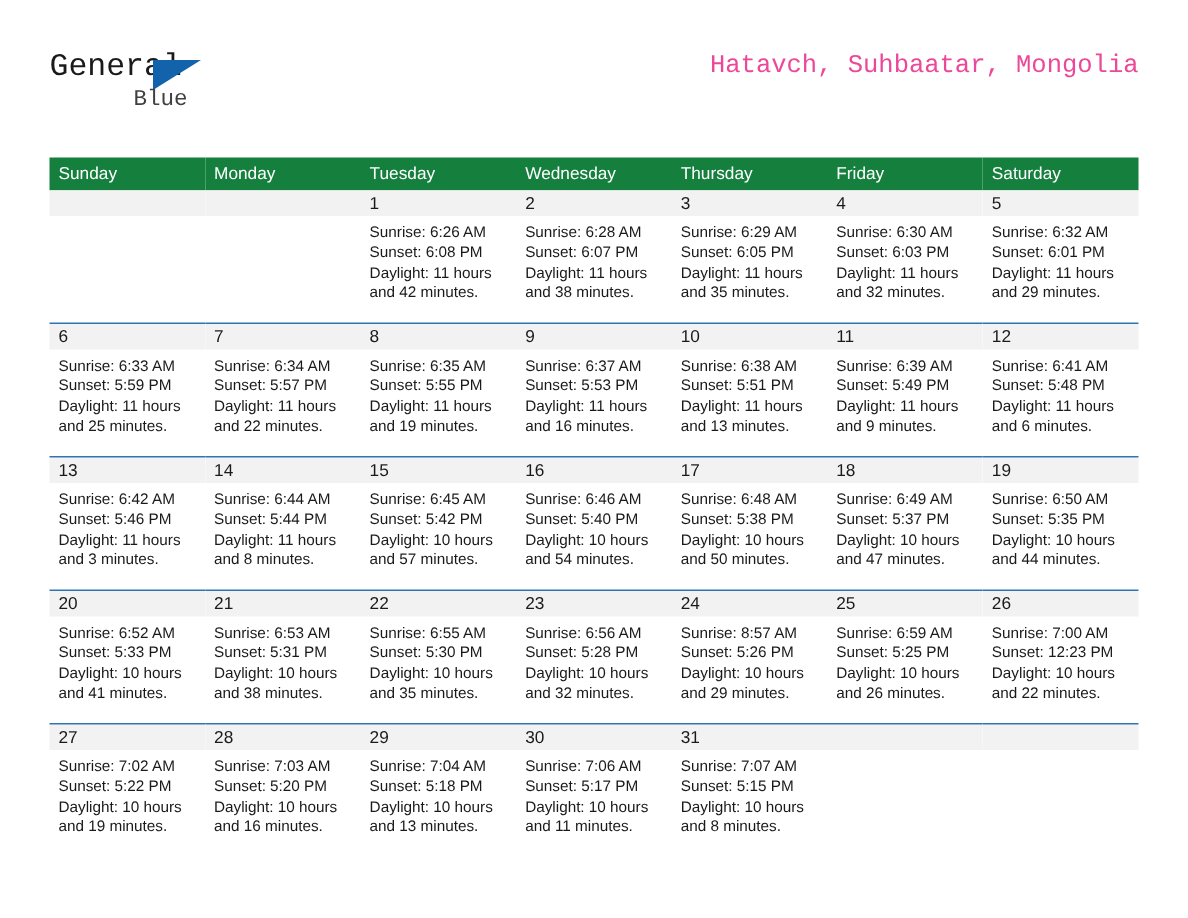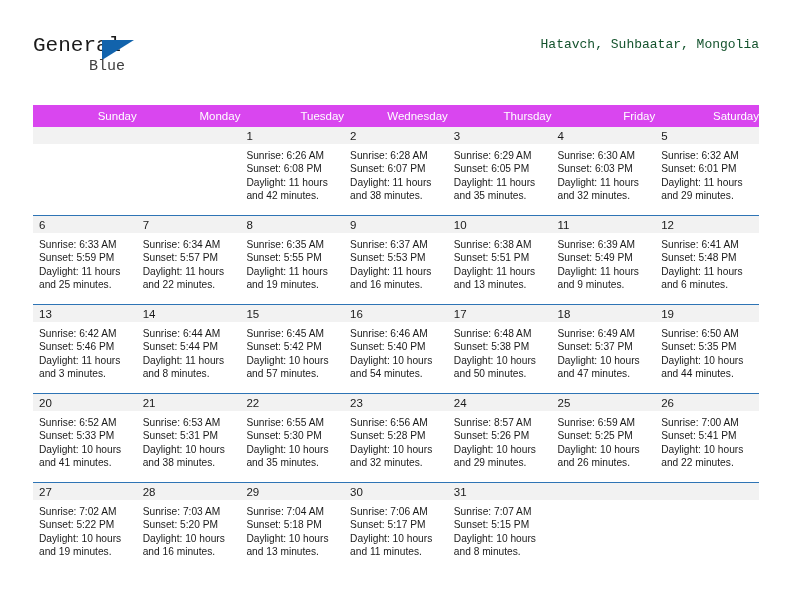--- a/index.html
+++ b/index.html
@@ -72,42 +72,42 @@
     top: 0;
     text-align: right;
   }
   .cal-title {
     font-size: 27px;
     color: #1a1a1a;
     line-height: 34px;
     white-space: nowrap;
   }
   .cal-subtitle {
-    font-size: 13px;
-    color: #14532d;
+    font-size: 17px;
+    color: #ec4899;
     line-height: 20px;
     margin-top: 5px;
     white-space: nowrap;
   }
 
   
   .calendar {
     position: absolute;
     left: 33px;
     top: 105px;
     width: 726px;
     border-collapse: collapse;
     table-layout: fixed;
   }
   .calendar th {
-    background: #d946ef;
+    background: #15803d;
     color: #ffffff;
     font-size: 11.5px;
     font-weight: normal;
-    text-align: right;
+    text-align: left;
     padding: 5px 0 5px 6px;
     height: 12px;
     border: none;
   }
   .calendar td {
     vertical-align: top;
     padding: 0;
     border: none;
     border-top: 1px solid #2e74b5;
     height: 88px;
@@ -420,21 +420,21 @@
               <div>Sunrise: 6:59 AM</div>
               <div>Sunset: 5:25 PM</div>
               <div>Daylight: 10 hours</div>
               <div>and 26 minutes.</div>
             </div>
           </td>
           <td class="day-cell">
             <div class="daynum-strip">26</div>
             <div class="cell-body">
               <div>Sunrise: 7:00 AM</div>
-              <div>Sunset: 5:41 PM</div>
+              <div>Sunset: 12:23 PM</div>
               <div>Daylight: 10 hours</div>
               <div>and 22 minutes.</div>
             </div>
           </td>
         </tr>
         <tr class="week-row">
           <td class="day-cell">
             <div class="daynum-strip">27</div>
             <div class="cell-body">
               <div>Sunrise: 7:02 AM</div>

